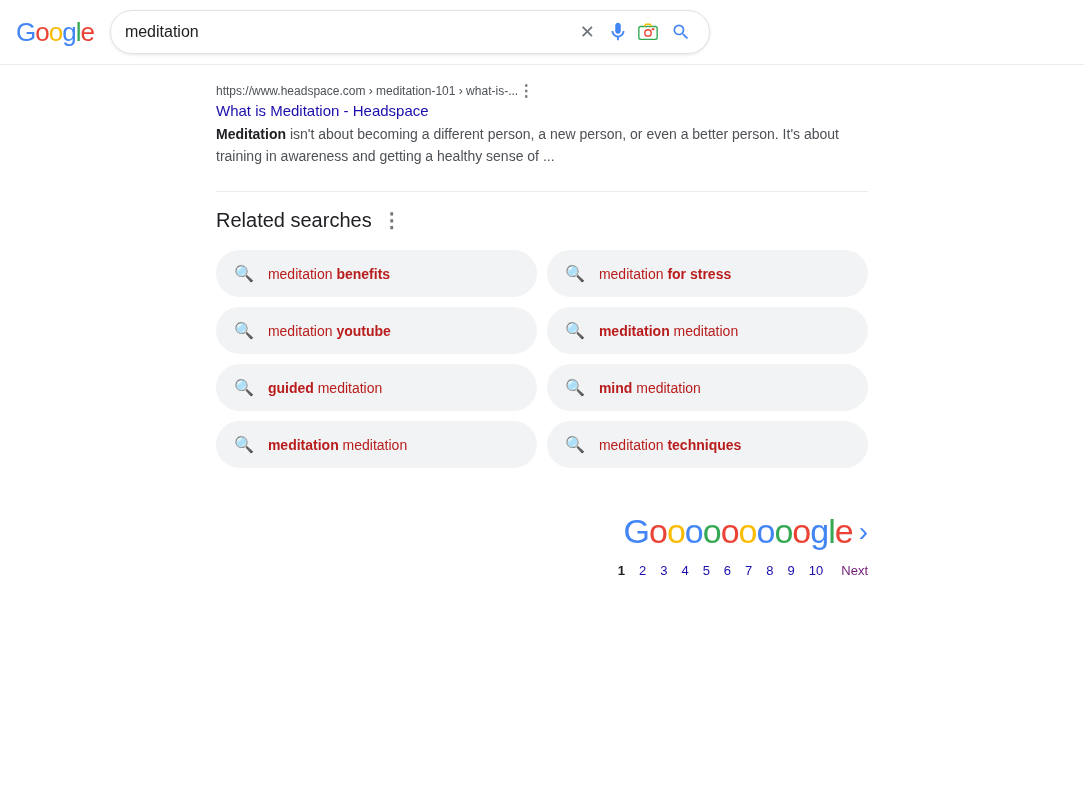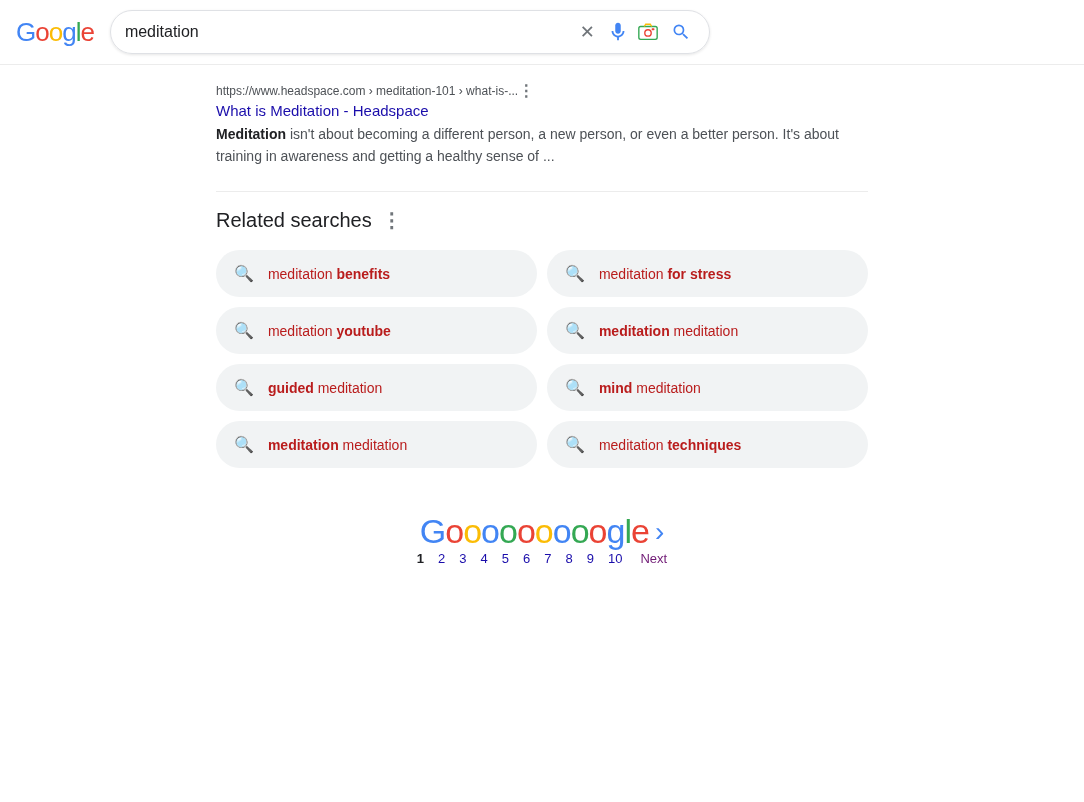--- a/index.html
+++ b/index.html
@@ -175,23 +175,23 @@
     }
     .related-text {
       font-size: 14px;
       color: #b91c1c;
     }
 
     
     .pagination {
       display: flex;
       flex-direction: column;
-      align-items: center;
+      align-items: flex-end;
       margin: 20px 0 40px;
-      gap: 0;
+      gap: 12px;
     }
     .pagination-logo {
       font-size: 34px;
       font-weight: 400;
       letter-spacing: -1px;
     }
     .p-G { color: #4285F4; }
     .p-o1 { color: #EA4335; }
     .p-o2 { color: #FBBC05; }
     .p-o3 { color: #4285F4; }

